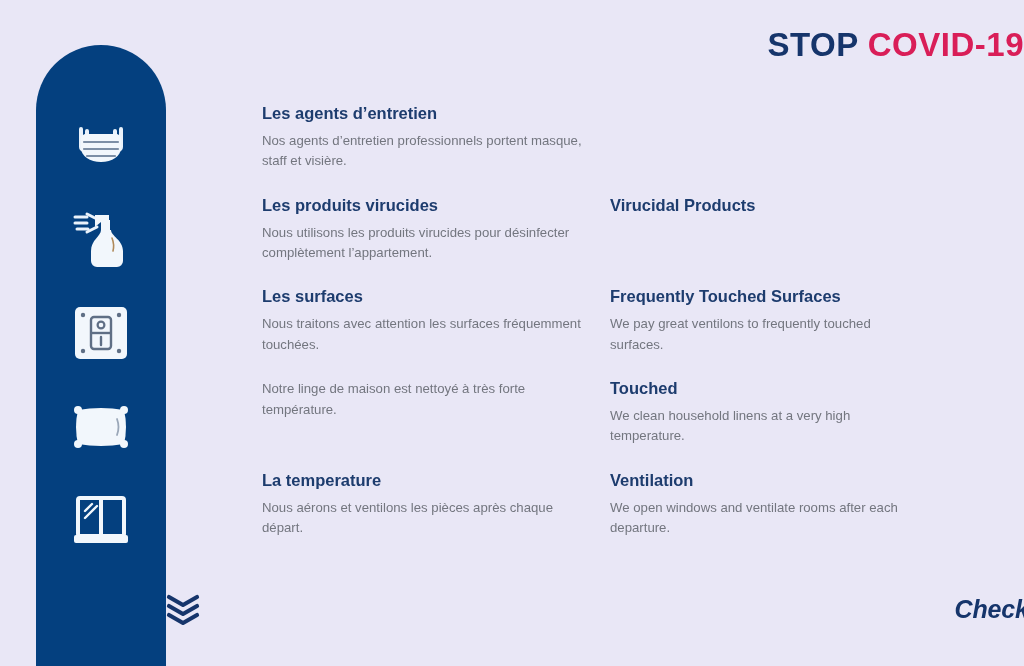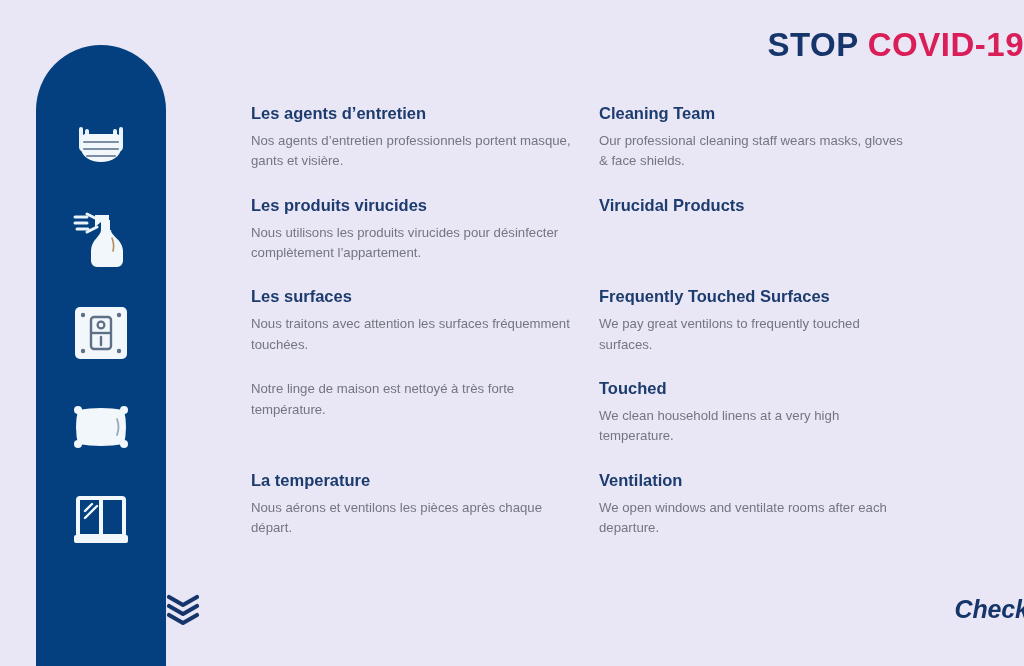--- a/index.html
+++ b/index.html
@@ -51,21 +51,21 @@
     font-size: 33px;
     font-weight: bold;
     letter-spacing: 0.5px;
   }
   #title .stop { color: #16356b; }
   #title .covid { color: #d91e58; }
 
   
   #content {
     position: absolute;
-    left: 251px;
+    left: 262px;
     top: 104px;
     width: 660px;
   }
   .row {
     display: flex;
     margin-bottom: 24px;
   }
   .col {
     width: 348px;
     box-sizing: border-box;
@@ -169,25 +169,21 @@
 <div id="title">
   <span class="stop">STOP</span>
   <span class="covid">COVID-19</span>
 </div>
 
 <div id="content">
 
   <div class="row">
     <div class="col">
       <p class="item-title">Les agents d’entretien</p>
-      <p class="item-desc">Nos agents d’entretien professionnels portent masque, gants et visière.</p>
-    </div>
-    <div class="col right">
-      <p class="item-title">Cleaning Team</p>
-      <p class="item-desc">Our professional cleaning staff wears masks, gloves &amp; face shields.</p>
+      <p class="item-desc">Nos agents d’entretien professionnels portent masque, staff et visière.</p>
     </div>
   </div>
 
   <div class="row">
     <div class="col">
       <p class="item-title">Les produits virucides</p>
       <p class="item-desc">Nous utilisons les produits virucides pour désinfecter complètement l’appartement.</p>
     </div>
     <div class="col right">
       <p class="item-title">Virucidal Products</p>

